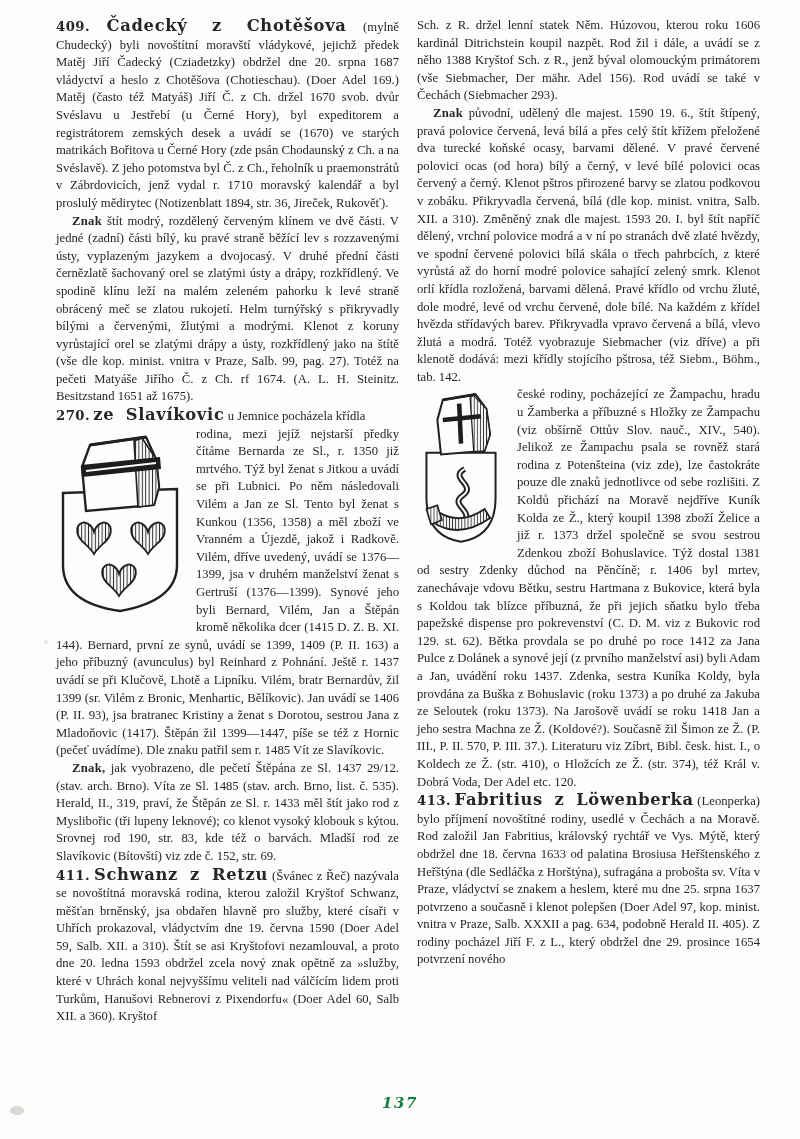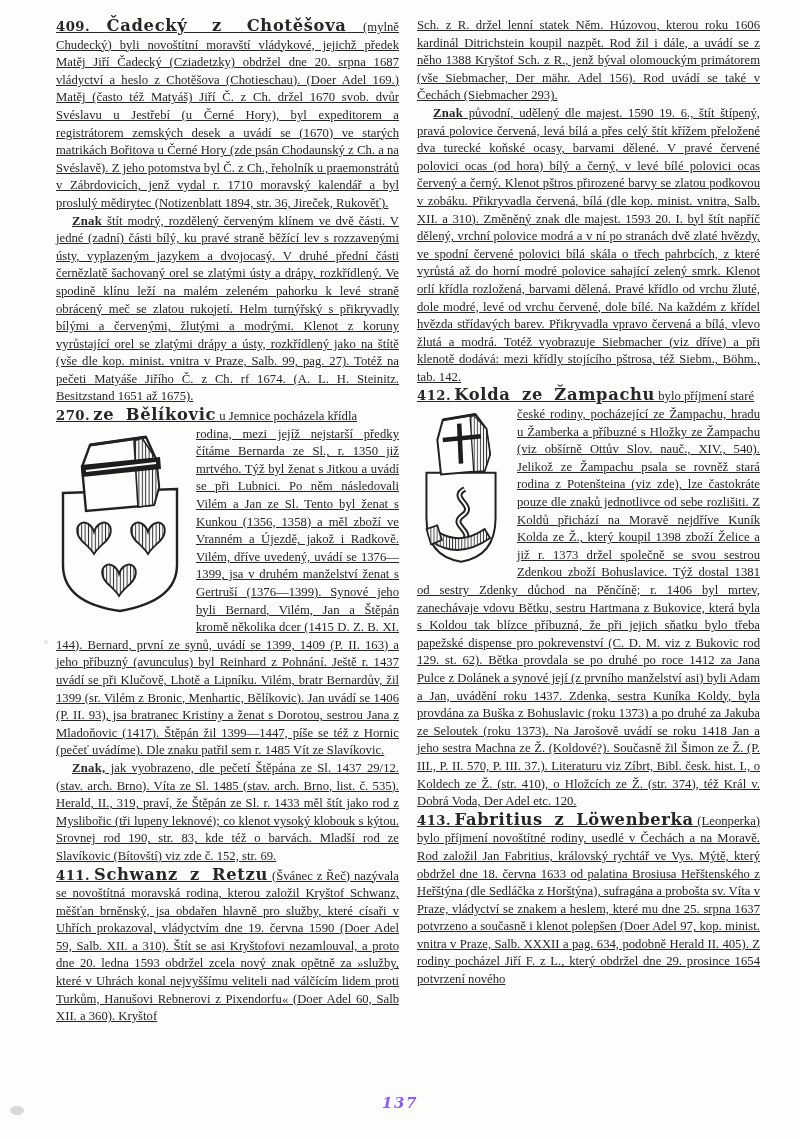--- a/index.html
+++ b/index.html
@@ -8,53 +8,53 @@
     background:#e9e9e7;
     font-family:"Liberation Serif",serif;
   }
   .page{
     position:relative;box-sizing:border-box;
     width:800px;height:1139px;overflow:hidden;
     background:#fdfdfb;
     color:#262626;
     padding:17px 40px 0 56px;
   }
-  .cols{display:flex;gap:18px;text-decoration:underline;}
+  .cols{display:flex;gap:18px;}
   .col{width:343px;font-size:12.7px;line-height:17.6px;text-align:justify;}
   .col p{margin:0;}
   p.indent{text-indent:16px;}
   .entry-head{margin-top:13px;}
   .znak-para{margin-top:1px;}
   .e-num{font-weight:bold;font-size:13.2px;font-family:"DejaVu Serif",serif;letter-spacing:.5px;}
   .e-name{font-weight:bold;font-size:16.3px;font-family:"DejaVu Serif",serif;letter-spacing:.7px;word-spacing:5px;line-height:17px;}
   .lead{font-weight:bold;letter-spacing:.3px;}
   .shield{float:left;margin:3px 12px 3px 0;}
   .shield svg{display:block;}
   .pagenum{
     position:absolute;left:0;right:0;top:1094px;text-align:center;
     font-family:"DejaVu Serif",serif;font-weight:bold;font-style:italic;
-    font-size:15px;letter-spacing:1.5px;color:#8b5cf6;
+    font-size:15px;letter-spacing:1.5px;color:#15803d;
   }
   .smudge{position:absolute;background:#b9b9b4;border-radius:50%;opacity:.55;}
   .smudge-1{left:10px;top:1106px;width:14px;height:9px;}
   .smudge-2{left:44px;top:640px;width:4px;height:4px;opacity:.35;}
 </style>
 </head>
 <body>
 
 <div class="page">
   <div class="cols">
 
     <div class="col">
 
       <p><span class="e-num">409.</span> <span class="e-name">Čadecký z Chotěšova</span><span> (mylně Chudecký) byli novoštítní moravští vládykové, jejichž předek Matěj Jiří Čadecký (Cziadetzky) obdržel dne 20. srpna 1687 vládyctví a heslo z Chotěšova (Chotieschau). (Doer Adel 169.) Matěj (často též Matyáš) Jiří Č. z Ch. držel 1670 svob. dvůr Svéslavu u Jestřebí (u Černé Hory), byl expeditorem a registrátorem zemských desek a uvádí se (1670) ve starých matrikách Bořitova u Černé Hory (zde psán Chodaunský z Ch. a na Svéslavě). Z jeho potomstva byl Č. z Ch., řeholník u praemonstrátů v Zábrdovicích, jenž vydal r. 1710 moravský kalendář a byl proslulý mědirytec (Notizenblatt 1894, str. 36, Jireček, Rukověť).</span></p>
 
       <p class="indent znak-para"><span class="lead">Znak</span><span> štít modrý, rozdělený červeným klínem ve dvě části. V jedné (zadní) části bílý, ku pravé straně běžící lev s rozzavenými ústy, vyplazeným jazykem a dvojocasý. V druhé přední části černězlatě šachovaný orel se zlatými ústy a drápy, rozkřídlený. Ve spodině klínu leží na malém zeleném pahorku k levé straně obrácený meč se zlatou rukojetí. Helm turnýřský s přikryvadly bílými a červenými, žlutými a modrými. Klenot z koruny vyrůstající orel se zlatými drápy a ústy, rozkřídlený jako na štítě (vše dle kop. minist. vnitra v Praze, Salb. 99, pag. 27). Totéž na pečeti Matyáše Jiřího Č. z Ch. rf 1674. (A. L. H. Steinitz. Besitzstand 1651 až 1675).</span></p>
 
-      <p class="entry-head"><span class="e-num">270.</span> <span class="e-name">ze Bělíkovic</span><span> u Jemnice pocházela křídla</span></p>
+      <p class="entry-head"><span class="e-num">270.</span> <span class="e-name">ze Slavíkovic</span><span> u Jemnice pocházela křídla</span></p>
 
       <div>
         <span class="shield">
 
           <svg width="128" height="196" viewBox="0 0 128 196">
             <defs>
               <pattern id="hatchA" patternUnits="userSpaceOnUse" width="3.4" height="4">
                 <rect width="3.4" height="4" fill="#fdfdfb"></rect>
                 <line x1="1.3" y1="0" x2="1.3" y2="4" stroke="#2a2a2a" stroke-width="1"></line>
               </pattern>
@@ -77,21 +77,20 @@
 
       <p class="entry-head"><span class="e-num">411.</span> <span class="e-name">Schwanz z Retzu</span><span> (Švánec z Řeč) nazývala se novoštítná moravská rodina, kterou založil Kryštof Schwanz, měšťan brněnský, jsa obdařen hlavně pro služby, které císaři v Uhřích prokazoval, vládyctvím dne 19. června 1590 (Doer Adel 59, Salb. XII. a 310). Štít se asi Kryštofovi nezamlouval, a proto dne 20. ledna 1593 obdržel zcela nový znak opětně za »služby, které v Uhrách konal nejvyššímu veliteli nad válčícím lidem proti Turkům, Hanušovi Rebnerovi z Pixendorfu« (Doer Adel 60, Salb XII. a 360). Kryštof</span></p>
     </div>
 
     <div class="col">
 
       <p>Sch. z R. držel lenní statek Něm. Húzovou, kterou roku 1606 kardinál Ditrichstein koupil nazpět. Rod žil i dále, a uvádí se z něho 1388 Kryštof Sch. z R., jenž býval olomouckým primátorem (vše Siebmacher, Der mähr. Adel 156). Rod uvádí se také v Čechách (Siebmacher 293).</p>
 
       <p class="indent znak-para"><span class="lead">Znak</span><span> původní, udělený dle majest. 1590 19. 6., štít štípený, pravá polovice červená, levá bílá a přes celý štít křížem přeložené dva turecké koňské ocasy, barvami dělené. V pravé červené polovici ocas (od hora) bílý a černý, v levé bílé polovici ocas červený a černý. Klenot pštros přirozené barvy se zlatou podkovou v zobáku. Přikryvadla červená, bílá (dle kop. minist. vnitra, Salb. XII. a 310). Změněný znak dle majest. 1593 20. I. byl štít napříč dělený, vrchní polovice modrá a v ní po stranách dvě zlaté hvězdy, ve spodní červené polovici bílá skála o třech pahrbcích, z které vyrůstá až do horní modré polovice sahající zelený smrk. Klenot orlí křídla rozložená, barvami dělená. Pravé křídlo od vrchu žluté, dole modré, levé od vrchu červené, dole bílé. Na každém z křídel hvězda střídavých barev. Přikryvadla vpravo červená a bílá, vlevo žlutá a modrá. Totéž vyobrazuje Siebmacher (viz dříve) a při klenotě dodává: mezi křídly stojícího pštrosa, též Siebm., Böhm., tab. 142.</span></p>
 
-      <p class="entry-head"><span class="e-num">412.</span> <span class="e-name">Kolda ze Žampachu</span><span> bylo příjmení staré</span></p>
 
       <div>
         <span class="shield">
 
           <svg width="88" height="160" viewBox="0 0 96 176">
             <defs>
               <pattern id="hatchB" patternUnits="userSpaceOnUse" width="3.4" height="4">
                 <rect width="3.4" height="4" fill="#fdfdfb"></rect>
                 <line x1="1.3" y1="0" x2="1.3" y2="4" stroke="#2a2a2a" stroke-width="1"></line>
               </pattern>

